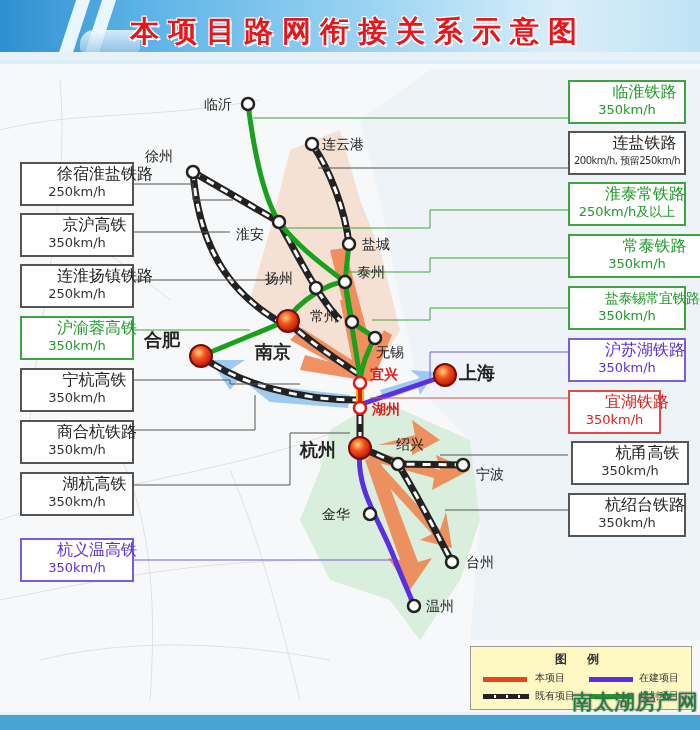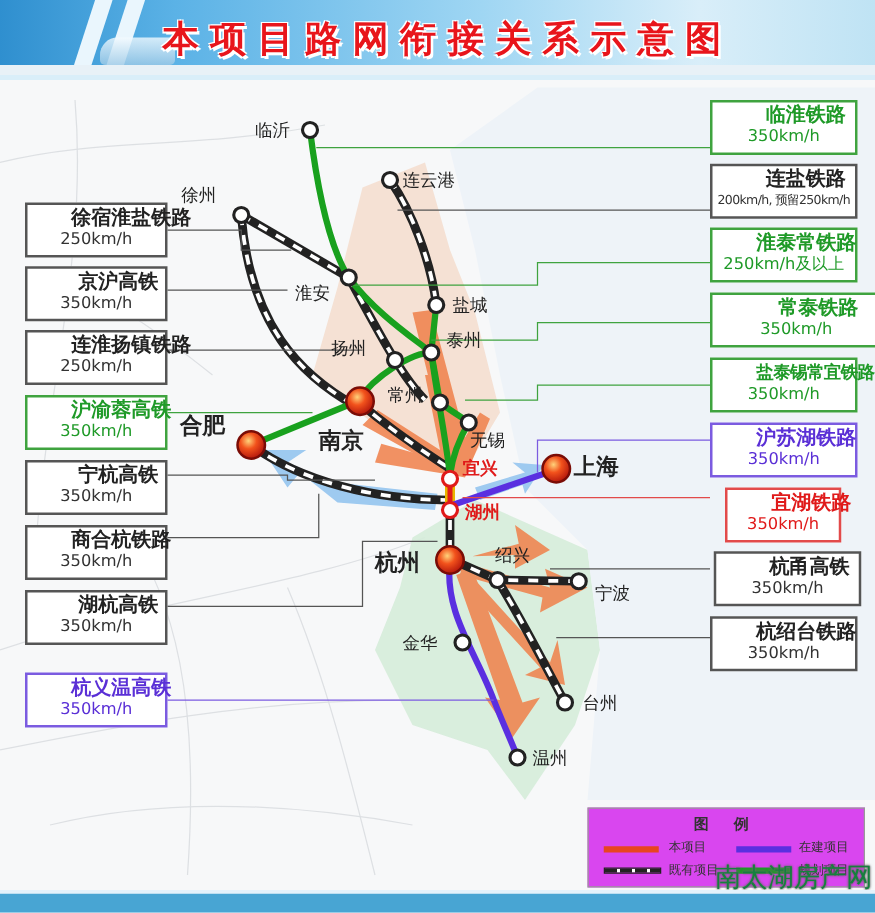--- a/index.html
+++ b/index.html
@@ -7,31 +7,31 @@
   .header { position:absolute; left:0; top:0; width:700px; height:52px;
     background:linear-gradient(90deg,#2f8fcf 0%,#5bb2e6 20%,#9fd6f3 55%,#d9eef9 80%,#bfe3f4 100%); overflow:hidden; }
   .header .slash { position:absolute; top:-5px; width:14px; height:72px; background:#eaf6fd; transform:skewX(-18deg); }
   .header .title { position:absolute; left:130px; top:12px; font-size:29px; font-weight:bold; color:#e8151b; letter-spacing:9px;
     text-shadow: 2px 2px 0 #fff, -1px -1px 0 #fff, 1px -1px 0 #fff, -1px 1px 0 #fff; font-family:"DejaVu Sans", sans-serif; }
   .header .train { position:absolute; left:80px; top:30px; width:60px; height:22px; border-radius:14px 4px 4px 4px; background:linear-gradient(#f4fbff,#9cc9e6); opacity:.8; }
   .frame { position:absolute; left:0; top:60px; width:700px; height:655px; background:#f7f8f9; border-top:4px solid #d9eef9; }
   .footer { position:absolute; left:0; top:712px; width:700px; height:18px; background:#48a5d3; border-top:3px solid #e3f2fb; }
   svg.map { position:absolute; left:0; top:64px; }
   .box { position:absolute; background:#fff; border:2px solid #555; text-align:center; box-sizing:border-box; }
-  .box .name { font-size:16px; font-weight:bold; line-height:20px; white-space:nowrap;padding-left:35px; }
+  .box .name { font-size:16px; font-weight:normal; line-height:20px; white-space:nowrap;padding-left:35px; }
   .box .speed { font-size:13px; line-height:16px; white-space:nowrap; }
   .box.black { border-color:#555; color:#222; }
   .box.green { border-color:#3fa33f; color:#1f9a28; }
   .box.purple { border-color:#7b5be0; color:#5a2fd6; }
   .box.red { border-color:#e24a4a; color:#e01a1a; }
   .box.black .speed { color:#333; }
   .city { position:absolute; font-size:14px; color:#222; white-space:nowrap; }
   .city.big { font-size:18px; font-weight:bold; }
   .city.red { color:#e01a1a; font-weight:bold; }
-  .legend { position:absolute; left:470px; top:646px; width:222px; height:64px; background:#d946ef; border:1px solid #999; box-sizing:border-box;padding-left:44px; }
+  .legend { position:absolute; left:470px; top:646px; width:222px; height:64px; background:#fef9c3; border:1px solid #999; box-sizing:border-box;padding-left:44px; }
   .legend .lt { position:absolute; left:0; width:100%; top:4px; text-align:center; font-size:12px; font-weight:bold; color:#333; letter-spacing:8px; }
   .legend .item { position:absolute; font-size:10px; color:#333; }
   .legend .sw { position:absolute; height:5px; width:44px; }
   .watermark { position:absolute; left:572px; top:688px; font-size:21px; color:#15803d; text-shadow:0 0 2px #666,0 0 2px #666; }
 </style>
 </head>
 <body>
 
 <div class="header">
   <div class="slash" style="left:92px"></div>
@@ -246,21 +246,21 @@
   <div class="speed">350km/h</div>
 </div>
 <div class="box green" style="left:568px;top:286px;width:118px;height:44px">
   <div class="name" style="font-size:14px;letter-spacing:-0.5px">盐泰锡常宜铁路</div>
   <div class="speed">350km/h</div>
 </div>
 <div class="box purple" style="left:568px;top:338px;width:118px;height:44px">
   <div class="name">沪苏湖铁路</div>
   <div class="speed">350km/h</div>
 </div>
-<div class="box red" style="left:580px;top:390px;width:93px;height:44px">
+<div class="box red" style="left:568px;top:390px;width:93px;height:44px">
   <div class="name">宜湖铁路</div>
   <div class="speed">350km/h</div>
 </div>
 <div class="box black" style="left:571px;top:441px;width:118px;height:44px">
   <div class="name">杭甬高铁</div>
   <div class="speed">350km/h</div>
 </div>
 <div class="box black" style="left:568px;top:493px;width:118px;height:44px">
   <div class="name">杭绍台铁路</div>
   <div class="speed">350km/h</div>

